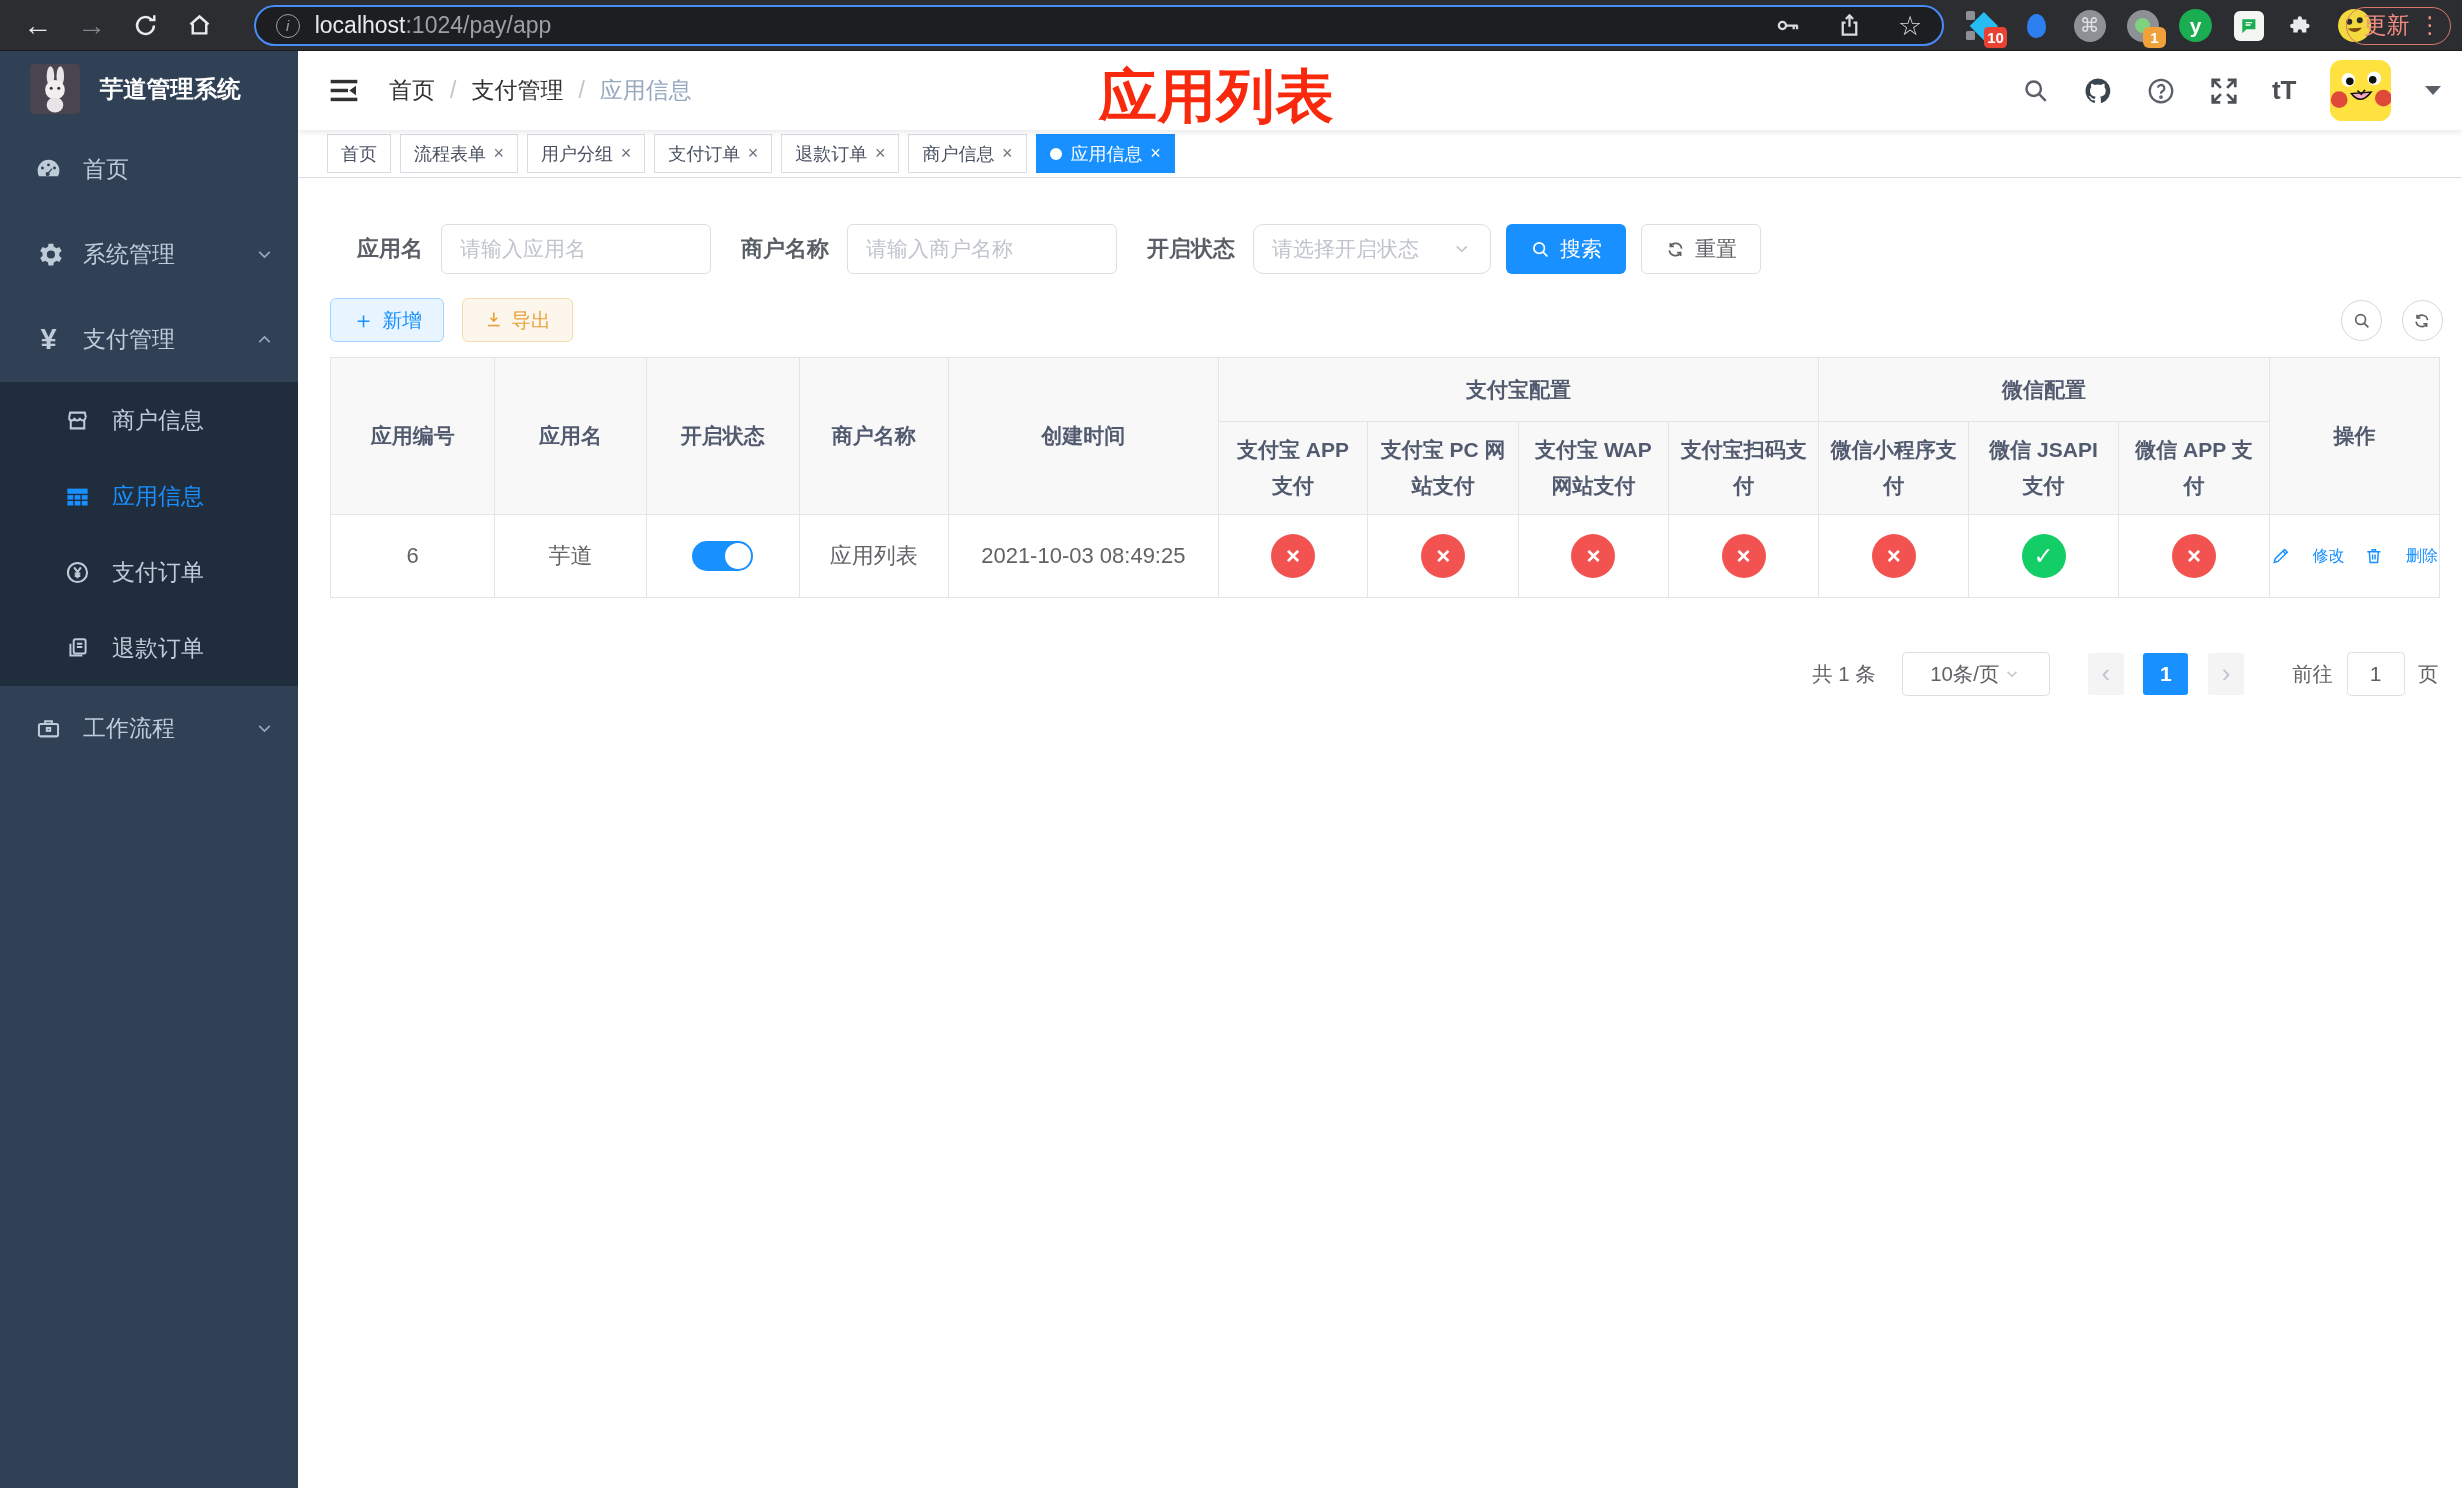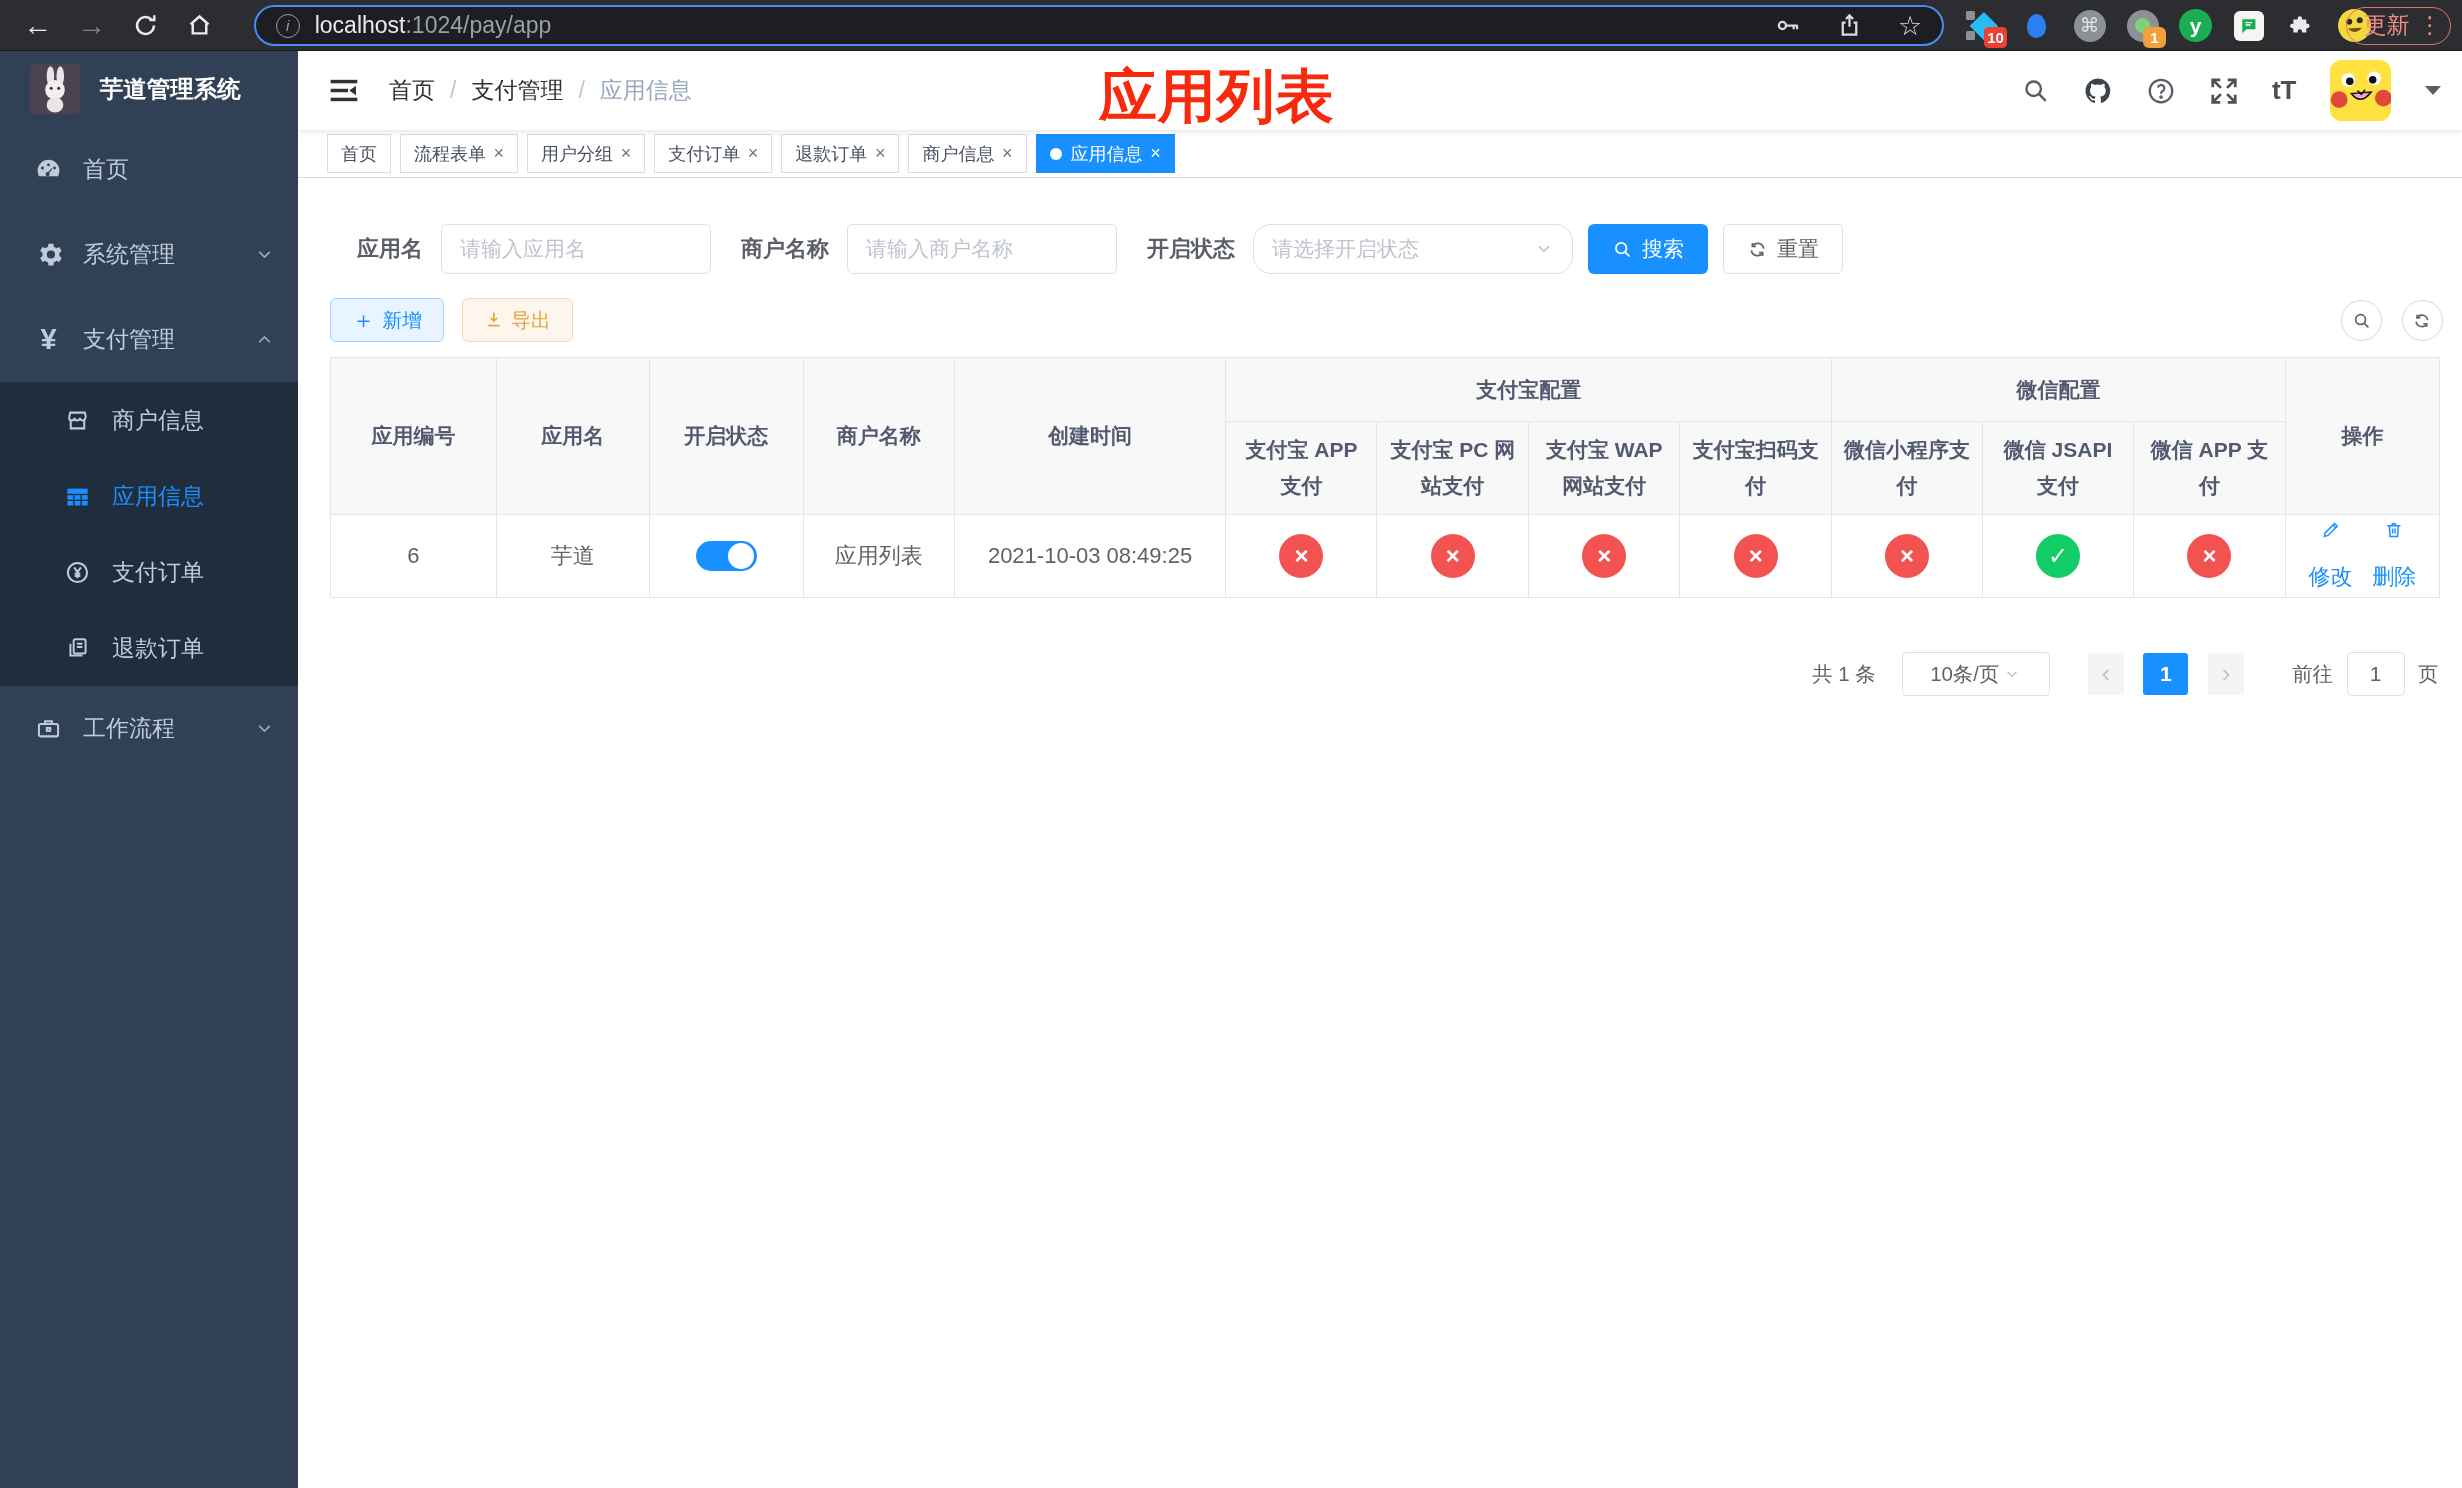--- a/index.html
+++ b/index.html
@@ -79,21 +79,21 @@
   .tag .dot { width:12px; height:12px; border-radius:50%; background:#fff; margin-right:9px; }
   
   .annotation { position:absolute; left:1099px; top:58px; font-size:58px; font-weight:bold;
     color:#f8290d; z-index:60; letter-spacing:0.8px; white-space:nowrap; }
   
   .filter-row { position:absolute; left:357px; top:224px; height:50px; display:flex; align-items:center; z-index:3; }
   .f-label { font-size:22px; color:#5a5e66; font-weight:bold; margin-right:18px; white-space:nowrap; }
   .f-input { width:270px; height:50px; border:0.8px solid #dcdfe6; border-radius:6px; background:#fff;
     font-size:21px; color:#606266; padding:0 18px; outline:none; font-family:inherit; }
   .f-input::placeholder { color:#bfc4cc; }
-  .f-select { width:320px; height:50px; border:0.8px solid #dcdfe6; border-radius:18px; background:#fff;
+  .f-select { width:238px; height:50px; border:0.8px solid #dcdfe6; border-radius:10px; background:#fff;
     display:flex; align-items:center; padding:0 18px; color:#bfc4cc; font-size:21px; cursor:pointer; }
   .f-select .chev-s { margin-left:auto; }
   .gap32 { width:30px; } .gap20 { width:15px; }
   .btn { height:50px; border-radius:6px; font-size:21px; display:flex; align-items:center; justify-content:center;
     padding:0 23px; cursor:pointer; gap:9px; white-space:nowrap; border:0.8px solid transparent; }
   .btn-primary { background:#1890ff; color:#fff; }
   .btn-plain { background:#fff; border-color:#dcdfe6; color:#606266; }
   
   .actions-row { position:absolute; left:330px; top:298px; height:44px; display:flex; gap:18px; z-index:3; }
   .btn-sm { height:44px; border-radius:6px; font-size:19.7px; display:flex; align-items:center; padding:0 21px; gap:7.6px; cursor:pointer; }
@@ -111,21 +111,21 @@
   table.grid .th-sub { height:93px; }
   table.grid td { height:83px; background:#fff; color:#606266; font-size:22px; }
   .toggle { width:61px; height:30px; border-radius:15px; background:#1890ff; position:relative;
     display:inline-block; cursor:pointer; vertical-align:middle; }
   .toggle .knob { position:absolute; right:2.3px; top:2.3px; width:26px; height:26px; border-radius:50%; background:#fff; }
   .status-circle { width:44px; height:44px; border-radius:50%; margin:0 auto; color:#fff; font-size:24px;
     display:flex; align-items:center; justify-content:center; font-weight:bold; }
   .status-circle.no { background:#f35350; }
   .status-circle.ok { background:#13ce66; }
   .op-links { display:flex; align-items:center; justify-content:center; gap:19.7px; }
-  .op-link { color:#1890ff; font-size:22px; display:flex; align-items:center; gap:22px; cursor:pointer; white-space:nowrap;flex-direction:column; }
+  .op-link { color:#1890ff; font-size:16px; display:flex; align-items:center; gap:22px; cursor:pointer; white-space:nowrap; }
   
   .pagination { position:absolute; top:651px; right:23.5px; height:45px; display:flex; align-items:center;
     font-size:20.4px; color:#606266; z-index:3; }
   .pg-total { margin-right:26px; white-space:nowrap; }
   .pg-size { width:148px; height:44px; border:0.8px solid #dcdfe6; border-radius:4.5px; display:flex; align-items:center;
     justify-content:center; gap:4px; color:#606266; cursor:pointer; margin-right:38px; }
   .pg-arrow { width:36px; height:42px; background:#f4f4f5; border-radius:3px; display:flex; align-items:center;
     justify-content:center; color:#c0c4cc; font-size:26px; cursor:pointer; }
   .pg-page { width:45px; height:42px; background:#1890ff; color:#fff; border-radius:3px; display:flex;
     align-items:center; justify-content:center; font-size:21px; font-weight:bold; margin:0 19.7px; cursor:pointer; }

